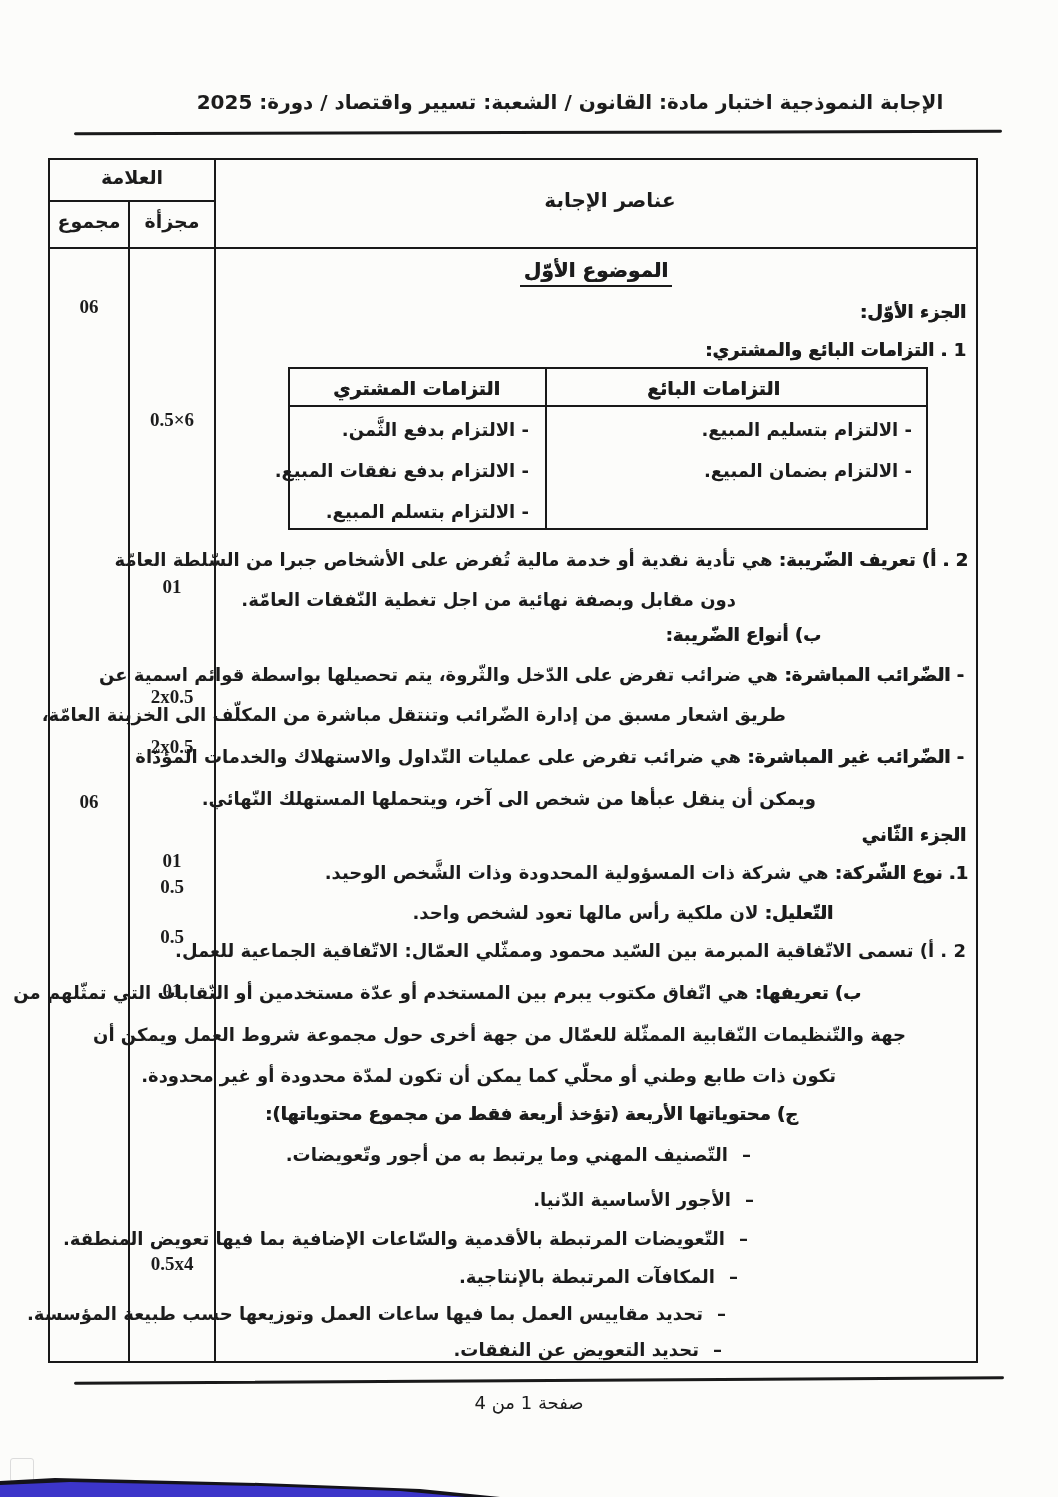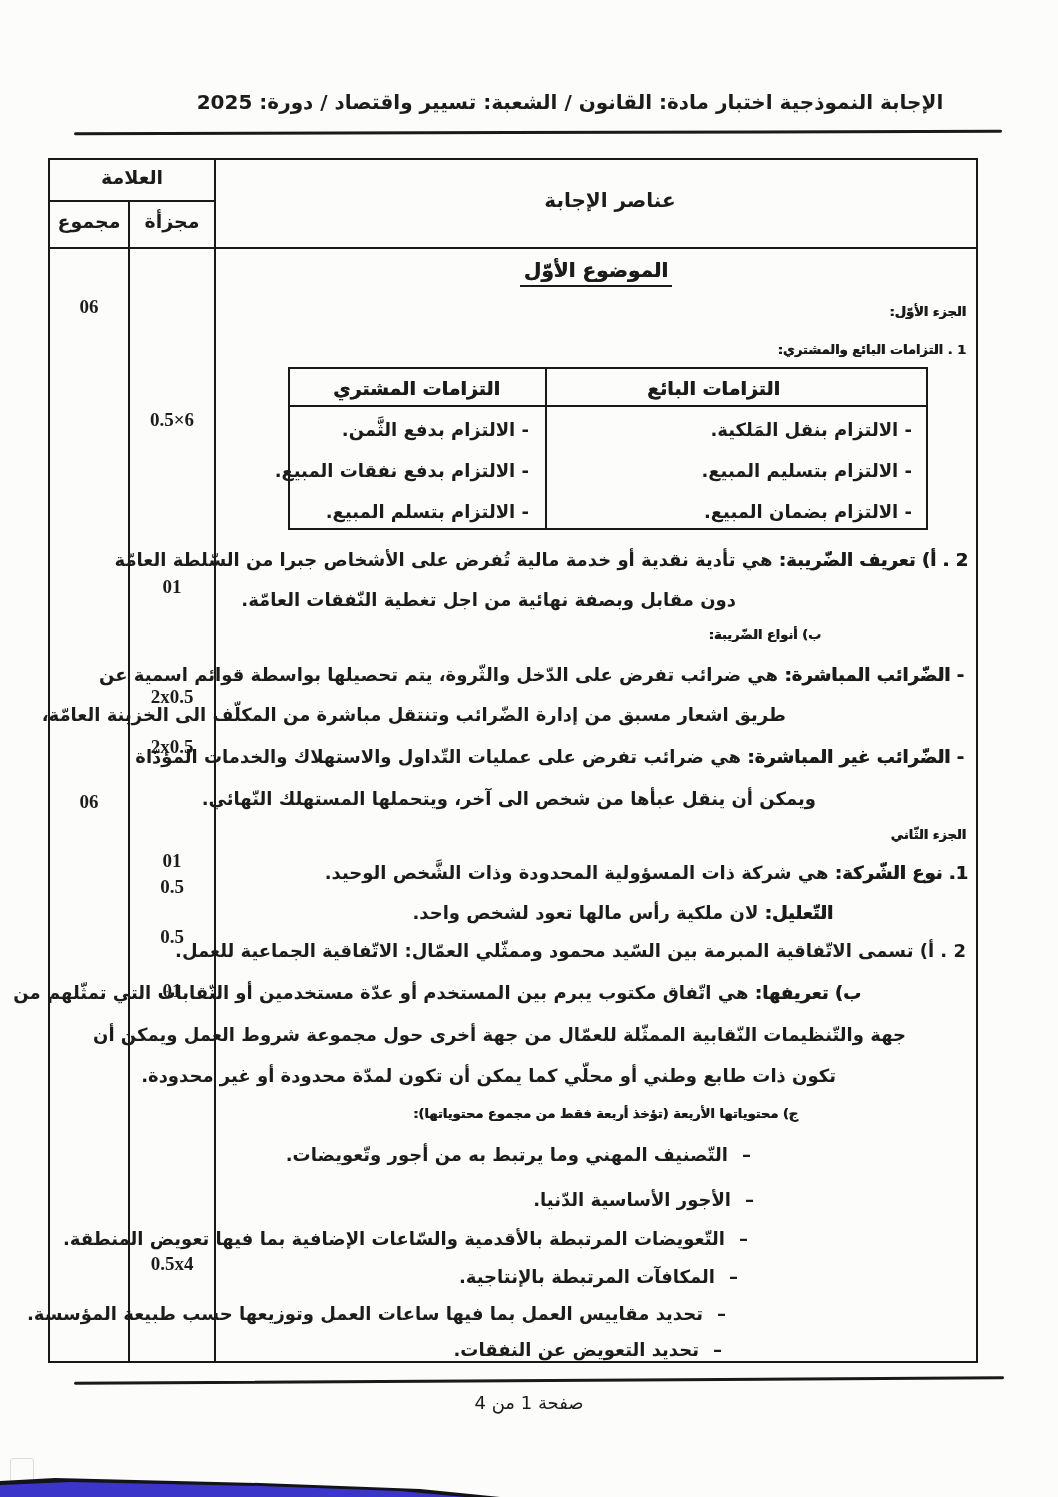--- a/index.html
+++ b/index.html
@@ -59,21 +59,21 @@
   }
   .lead{text-shadow:0.6px 0 0 currentColor;}
   .topic{
     position:absolute;left:0;right:0;text-align:center;
     font-size:20px;font-weight:700;
   }
   .topic span{
     display:inline-block;border-bottom:2.5px solid #1c1c1c;padding:0 4px 3px 4px;
     text-shadow:0.5px 0 0 currentColor;
   }
-  .heading{font-size:13px;text-shadow:0.6px 0 0 currentColor;}
+  .heading{font-size:18px;text-shadow:0.6px 0 0 currentColor;}
   
   #obligations-table{
     position:absolute;top:207px;left:72px;width:640px;height:163px;
     border:2.5px solid #191919;box-sizing:border-box;direction:rtl;
   }
   #obl-vline{position:absolute;top:0;bottom:0;right:379px;width:2px;background:#191919;}
   #obl-hline{position:absolute;top:36px;left:0;right:0;height:2px;background:#191919;}
   .obl-header{
     position:absolute;top:3px;height:32px;line-height:32px;text-align:center;
     font-size:19px;font-weight:700;text-shadow:0.5px 0 0 currentColor;white-space:nowrap;
@@ -138,21 +138,20 @@
 
     <div class="line heading" style="top:137px;right:10px;">الجزء الأوّل:</div>
     <div class="line heading" style="top:175px;right:10px;">1 . التزامات البائع والمشتري:</div>
 
     <div id="obligations-table">
       <div id="obl-vline"></div>
       <div id="obl-hline"></div>
       <div class="obl-header" id="obl-seller-header">التزامات البائع</div>
       <div class="obl-header" id="obl-buyer-header">التزامات المشتري</div>
       <div class="obl-body" id="obl-seller-body">
-        <div class="obl-item">- الالتزام بنقل المَلكية.</div>
         <div class="obl-item">- الالتزام بتسليم المبيع.</div>
         <div class="obl-item">- الالتزام بضمان المبيع.</div>
       </div>
       <div class="obl-body" id="obl-buyer-body">
         <div class="obl-item">- الالتزام بدفع الثَّمن.</div>
         <div class="obl-item">- الالتزام بدفع نفقات المبيع.</div>
         <div class="obl-item">- الالتزام بتسلم المبيع.</div>
       </div>
     </div>
 

